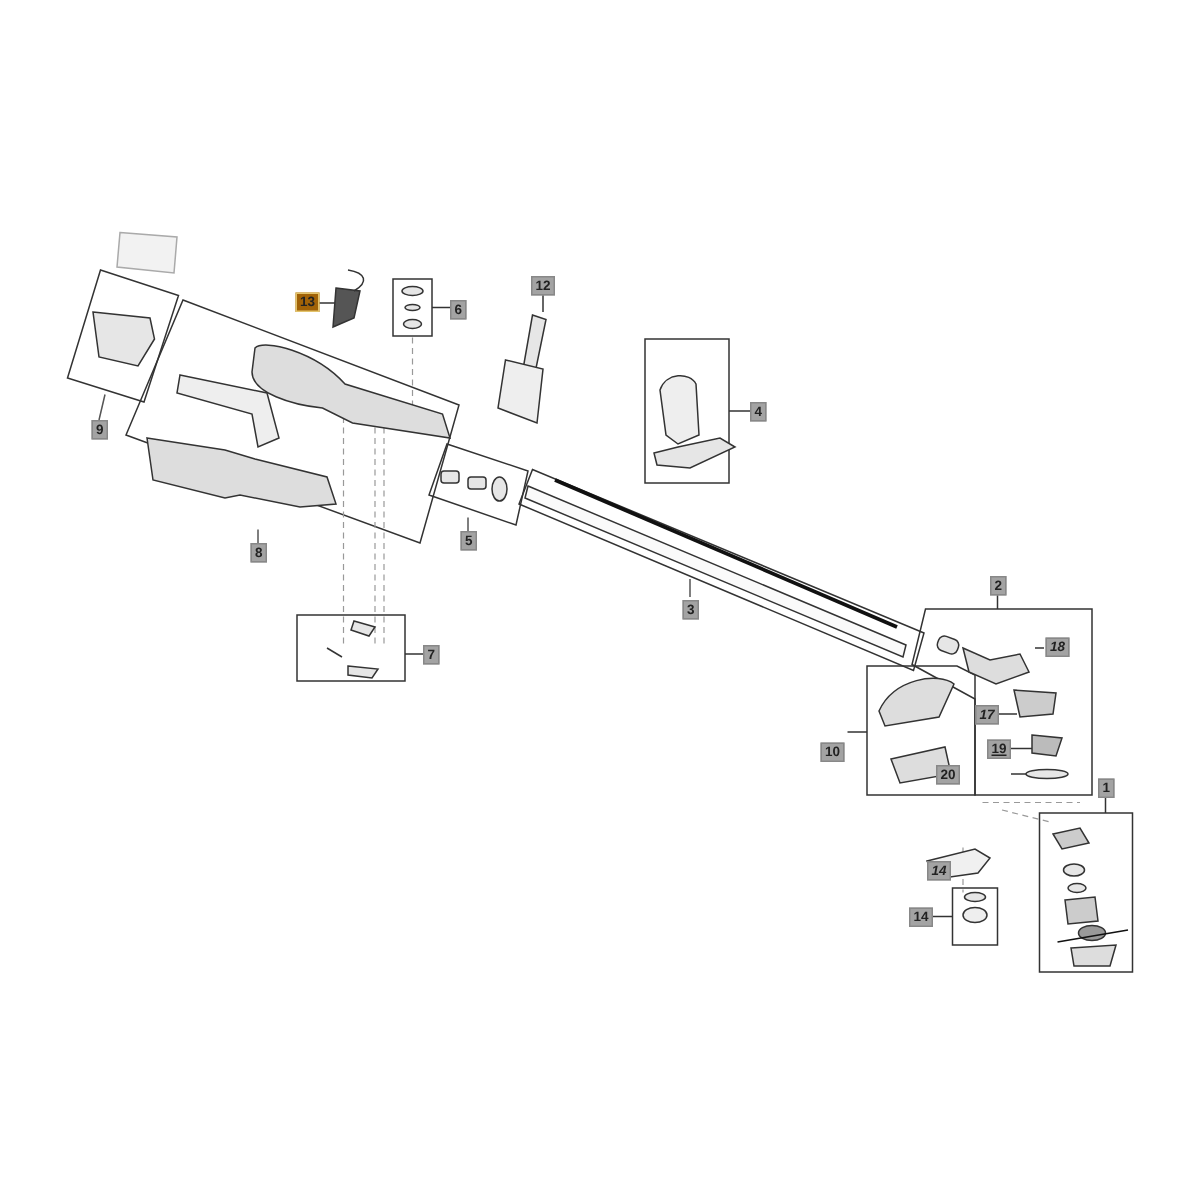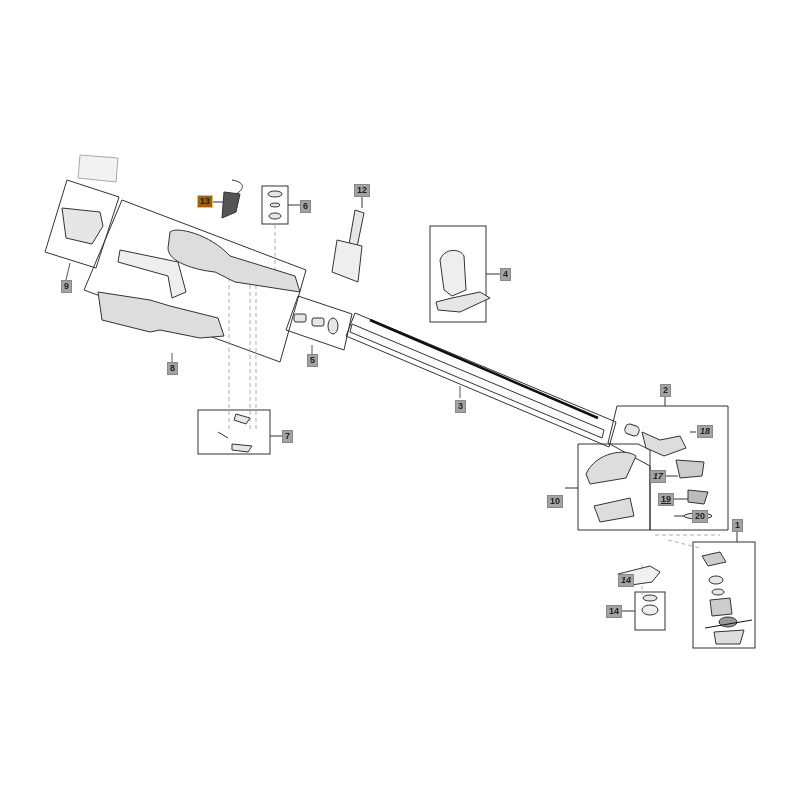--- a/index.html
+++ b/index.html
@@ -144,15 +144,15 @@
   <div class="callout" style="left:282px;top:430px;">7</div>
   <div class="callout" style="left:167px;top:362px;">8</div>
   <div class="callout" style="left:61px;top:280px;">9</div>
   <div class="callout" style="left:547px;top:482px;margin-top:13px;">10</div>
   <div class="callout" style="left:606px;top:605px;">14</div>
   <div class="callout" style="left:354px;top:184px;">12</div>
   <div class="callout hl" style="left:197px;top:195px;">13</div>
   <div class="callout" style="left:618px;top:574px;font-style:italic;">14</div>
   <div class="callout" style="left:650px;top:470px;font-style:italic;">17</div>
   <div class="callout" style="left:658px;top:493px;text-decoration:underline;">19</div>
-  <div class="callout" style="left:692px;top:510px;text-align:right;">20</div>
+  <div class="callout" style="left:624px;top:510px;text-align:right;">20</div>
   <div class="callout" style="left:697px;top:425px;font-style:italic;">18</div>
 </div>
 
 </body></html>

